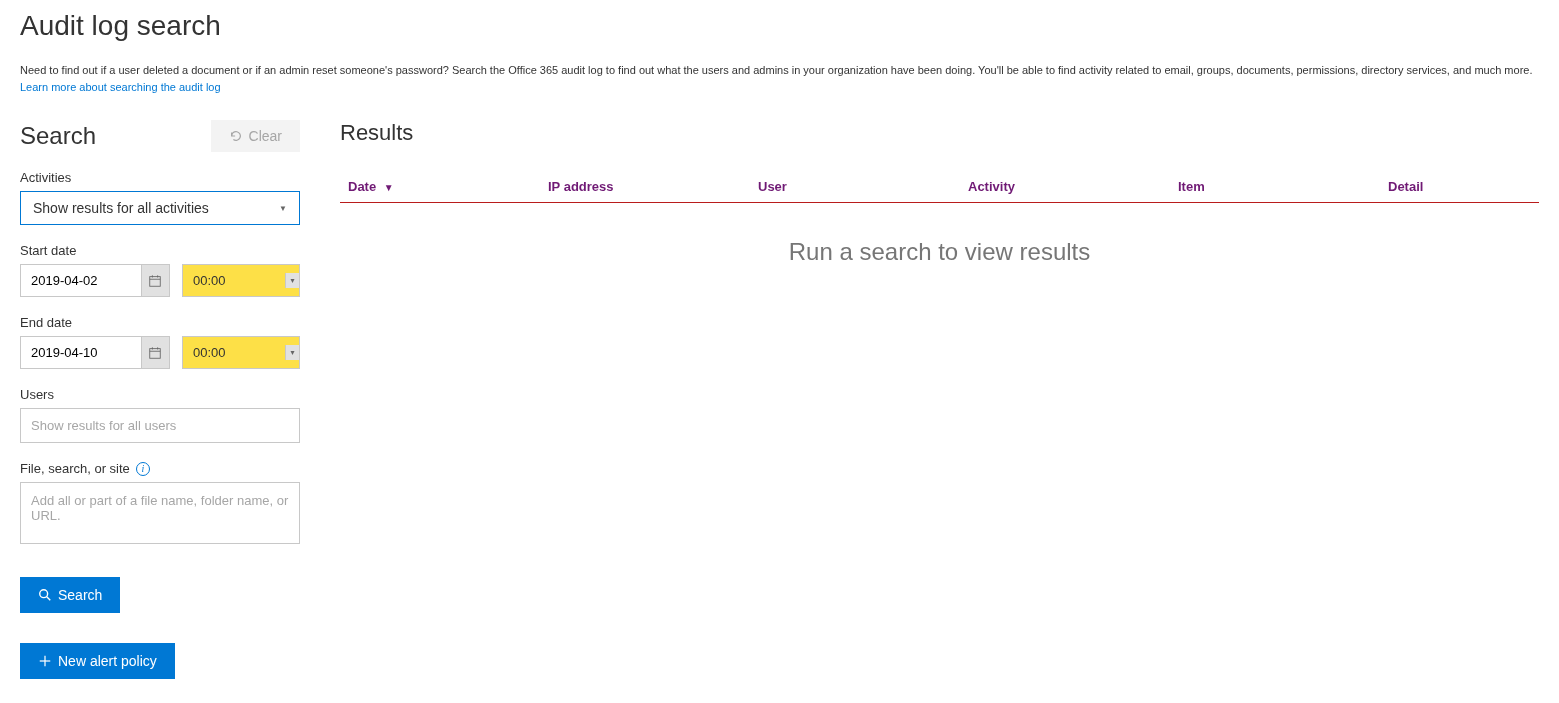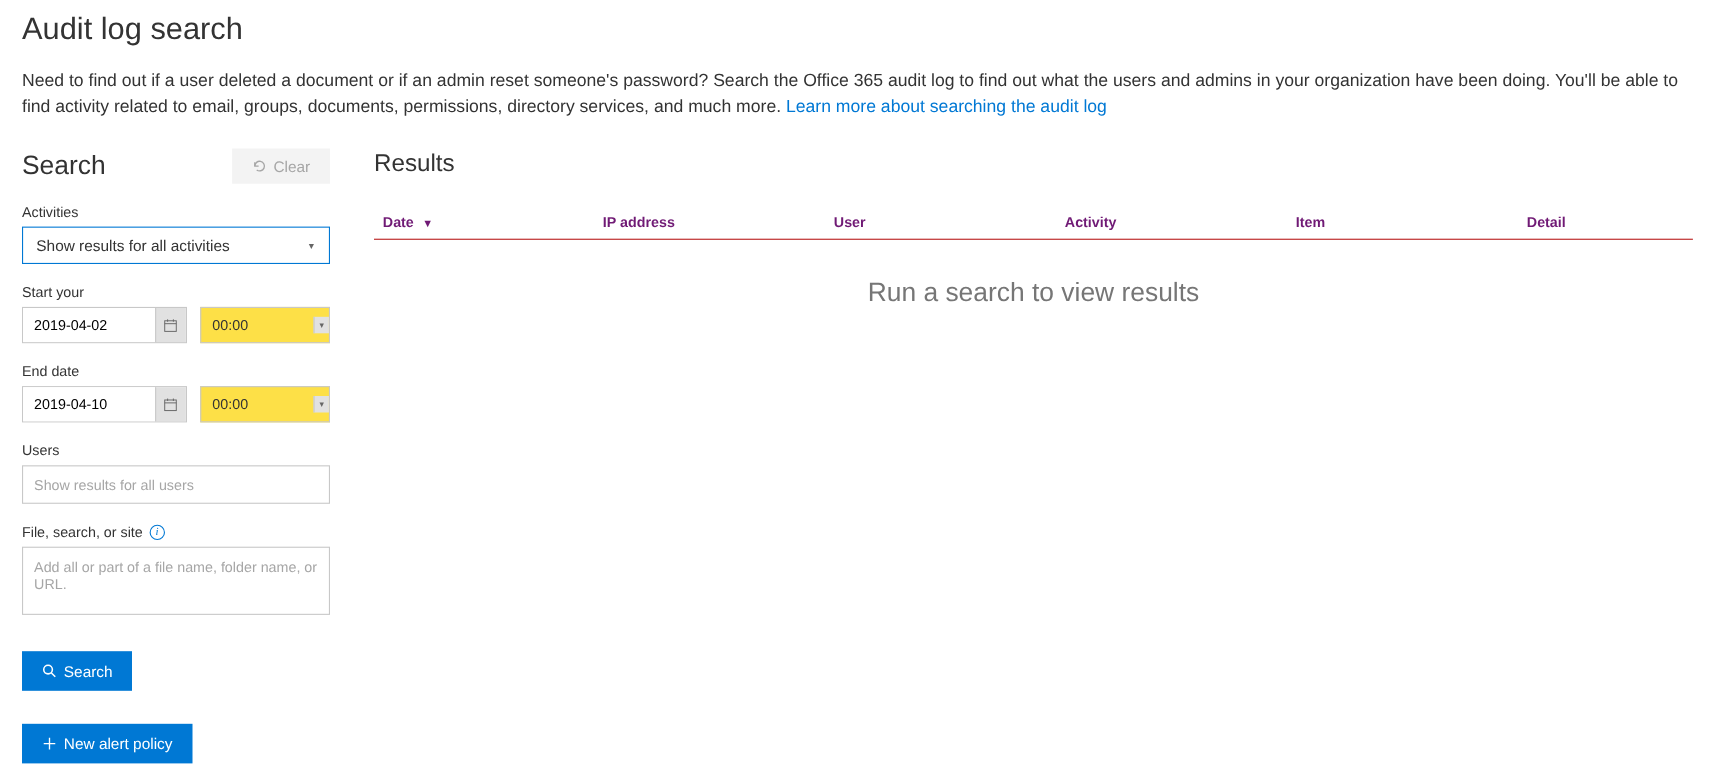--- a/index.html
+++ b/index.html
@@ -14,21 +14,21 @@
       background: #fff;
       padding: 10px 20px;
     }
     .page-title {
       font-size: 28px;
       font-weight: 300;
       color: #333;
       margin-bottom: 20px;
     }
     .description {
-      font-size: 16px;
+      font-size: 11px;
       color: #333;
       margin-bottom: 25px;
       line-height: 1.5;
     }
     .description .link {
       color: #0078d4;
       text-decoration: none;
       cursor: pointer;
     }
     .main-container {
@@ -266,21 +266,21 @@
 
     <div class="field-group">
       <div class="field-label">Activities</div>
       <div class="activities-select">
         <span>Show results for all activities</span>
         <span class="caret-down">▼</span>
       </div>
     </div>
 
     <div class="field-group">
-      <div class="field-label">Start your</div>
+      <div class="field-label">Start date</div>
       <div class="date-row">
         <div class="date-input-wrapper">
           <input class="date-input" value="2019-04-02" style="">
           <button class="calendar-button">
             <span class="calendar-icon">
               <svg width="14" height="14" viewBox="0 0 16 16" fill="none" stroke="#666" stroke-width="1">
                 <rect x="2" y="3" width="12" height="11"></rect>
                 <line x1="2" y1="6" x2="14" y2="6"></line>
                 <line x1="5" y1="1.5" x2="5" y2="4"></line>
                 <line x1="11" y1="1.5" x2="11" y2="4"></line>

